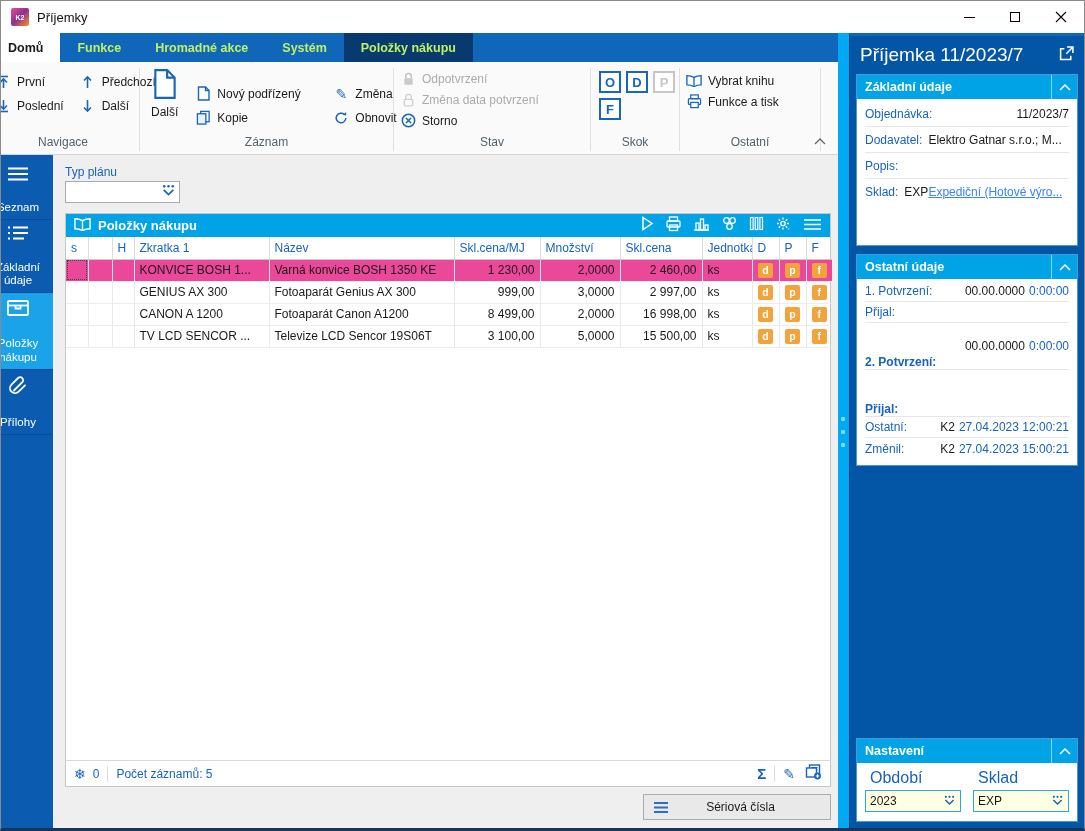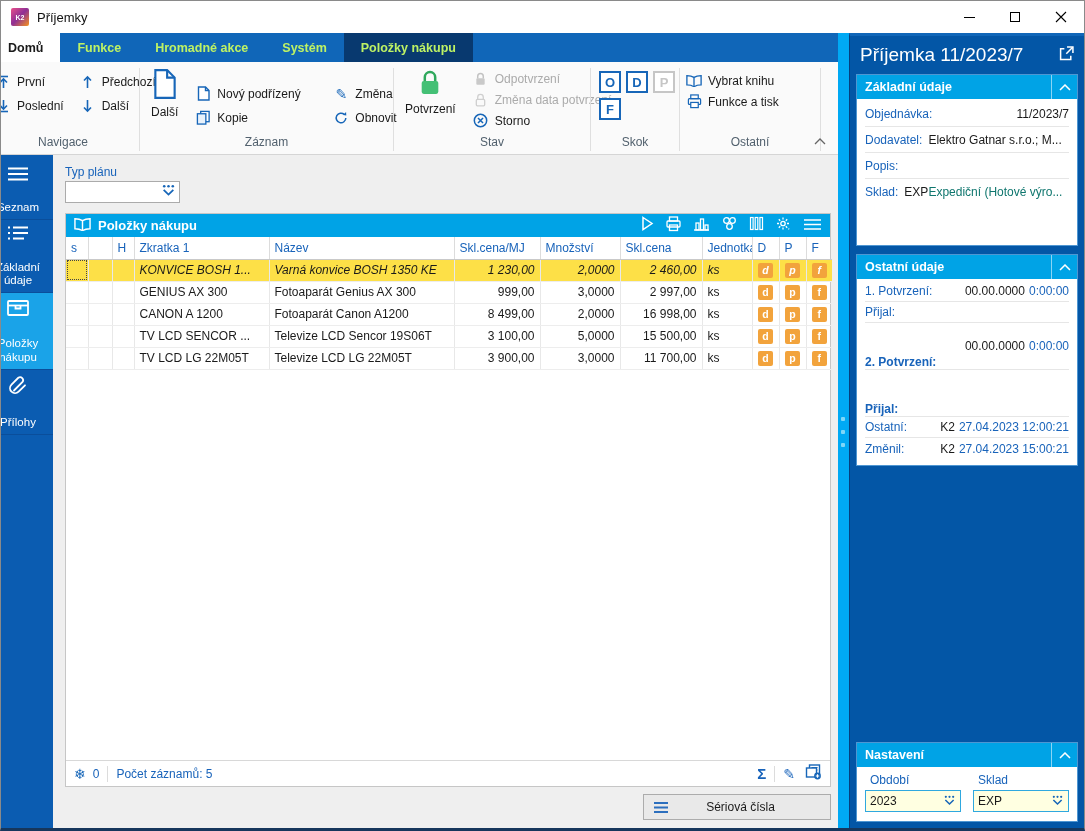--- a/index.html
+++ b/index.html
@@ -74,21 +74,21 @@
   .grid-tools { margin-left:auto; display:flex; align-items:center; gap:11px; }
 
   table.k2 { width:100%; border-collapse:collapse; table-layout:fixed; flex:0 0 auto; }
   table.k2 th { font-weight:normal; color:#1863BA; font-size:12px; height:22px; padding:0 5px; text-align:left;
                 border-right:1px solid #DCDCDC; border-bottom:1px solid #C9C9C9; white-space:nowrap; overflow:hidden; }
   table.k2 td { font-size:12px; color:#1a1a1a; height:22px; padding:0 5px;
                 border-right:1px solid #E8E8E8; border-bottom:1px solid #EDEDED; white-space:nowrap; overflow:hidden; }
   table.k2 th:last-child, table.k2 td:last-child { border-right:none; }
   .num { text-align:right; }
   .ctr { text-align:center; }
-  tr.selected td { background:#fde047;font-style:italic; }
+  tr.selected td { background:#ec4899; }
   td.focus-cell { outline:1px dotted #444; outline-offset:-2px; }
   .badge { display:inline-block; width:15px; height:15px; background:#F2A33C; border-radius:2px; color:#fff;
            font-size:10.5px; font-weight:bold; line-height:15px; text-align:center; }
 
   .grid-filler { flex:1; background:#fff; }
   .grid-footer { height:26px; border-top:1px solid #D8D8D8; display:flex; align-items:center; padding:0 8px;
                  flex:0 0 auto; font-size:12px; color:#1863BA; background:#fff; }
   .vdiv { width:1px; height:16px; background:#DCDCDC; margin:0 8px; flex:0 0 auto; }
   .sum-glyph { font-size:15px; font-weight:bold; color:#1863BA; }
   .pencil-glyph { font-size:14px; color:#1863BA; }
@@ -104,26 +104,26 @@
   .rp-section { margin:0 6px 8px; border:1px solid #4E96D2; display:flex; flex-direction:column; background:#fff; flex:0 0 auto; }
   .rp-header { height:24px; background:#00A3E6; display:flex; align-items:center; color:#fff; font-weight:bold; font-size:12.5px; padding-left:8px; flex:0 0 auto; }
   .rp-chevron { margin-left:auto; width:26px; height:100%; display:flex; align-items:center; justify-content:center; border-left:1px solid rgba(255,255,255,.55); }
   .rp-body { background:#fff; padding:2px 8px 6px; }
   .rp-row { display:flex; align-items:center; min-height:26px; border-bottom:1px solid #E6E6E6; font-size:12px; }
   .rp-row.slim { min-height:21px; }
   .rp-row .lab { color:#1863BA; margin-right:6px; white-space:nowrap; }
   .rp-row .lab.bold { font-weight:bold;margin-top:32px; }
   .rp-row .sp { flex:1; }
   .rp-row .val { color:#1a1a1a; white-space:nowrap; overflow:hidden; }
-  .acc-cyan { color:#0f766e; margin-left:0; white-space:nowrap; overflow:hidden; }
+  .acc-cyan { color:#3b82f6; margin-left:0; white-space:nowrap; overflow:hidden;text-decoration:underline; }
   .acc-blue { color:#1863BA; margin-left:4px; white-space:nowrap; }
   .rp-spacer { flex:1; }
   .rp-settings-body { display:flex; gap:12px; padding:3px 8px 9px; background:#fff; }
   .field { display:flex; flex-direction:column; }
-  .field .flab { color:#1863BA; font-size:12px; margin:3px 0 3px 5px; }
+  .field .flab { color:#1863BA; font-size:16px; margin:3px 0 3px 5px; }
   .finput { width:96px; height:22px; background:#FFFFE1; border:1px solid #2FA8DF; display:flex; align-items:center; padding:0 4px; }
   .finput .fv { flex:1; font-size:12px; color:#1a1a1a; }
 </style>
 </head>
 <body>
 
 <div class="window">
 
   <div class="titlebar">
     <div class="logo">K2</div>
@@ -246,27 +246,20 @@
                 <span>Obnovit</span>
               </div>
             </div>
           </div>
           <div class="rg-label">Záznam</div>
         </div>
         <div class="rsep"></div>
 
         <div class="rgroup" style="width:196px">
           <div class="rg-content">
-            <div class="big-btn">
-              <span><svg width="26" height="27" viewBox="0 0 24 26">
-                    <path d="M7 12V8a5 5 0 0 1 10 0v4" fill="none" stroke="#2FA85C" stroke-width="2.4"></path>
-                    <rect x="4" y="11.5" width="16" height="12.5" rx="2" fill="#44C075"></rect>
-                  </svg></span>
-              <span>Potvrzení</span>
-            </div>
             <div class="stack-col">
               <div class="rbtn disabled">
                 <span class="icon16">
                     <svg width="13" height="14" viewBox="0 0 14 15">
                       <path d="M4 7V4.5a3 3 0 0 1 6 0V7" fill="none" stroke="#C2C2C2" stroke-width="1.6"></path>
                       <rect x="2.5" y="6.8" width="9" height="7" rx="1.2" fill="#C9C9C9"></rect>
                     </svg>
                   </span>
                 <span>Odpotvrzení</span>
               </div>
@@ -509,34 +502,20 @@
                   <td>TV LCD SENCOR ...</td>
                   <td>Televize LCD Sencor 19S06T</td>
                   <td class="num">3 100,00</td>
                   <td class="num">5,0000</td>
                   <td class="num">15 500,00</td>
                   <td>ks</td>
                   <td class="ctr"><span class="badge">d</span></td>
                   <td class="ctr"><span class="badge">p</span></td>
                   <td class="ctr"><span class="badge">f</span></td>
                 </tr>
-                <tr>
-                  <td></td>
-                    <td></td>
-                    <td></td>
-                  <td>TV LCD LG 22M05T</td>
-                  <td>Televize LCD LG 22M05T</td>
-                  <td class="num">3 900,00</td>
-                  <td class="num">3,0000</td>
-                  <td class="num">11 700,00</td>
-                  <td>ks</td>
-                  <td class="ctr"><span class="badge">d</span></td>
-                  <td class="ctr"><span class="badge">p</span></td>
-                  <td class="ctr"><span class="badge">f</span></td>
-                </tr>
               </tbody>
             </table>
 
             <div class="grid-filler"></div>
 
             <div class="grid-footer">
               <span style="color:#1766B8;font-size:14px">❄</span>
               <span style="margin-left:7px">0</span>
               <span class="vdiv"></span>
               <span>Počet záznamů: 5</span>

